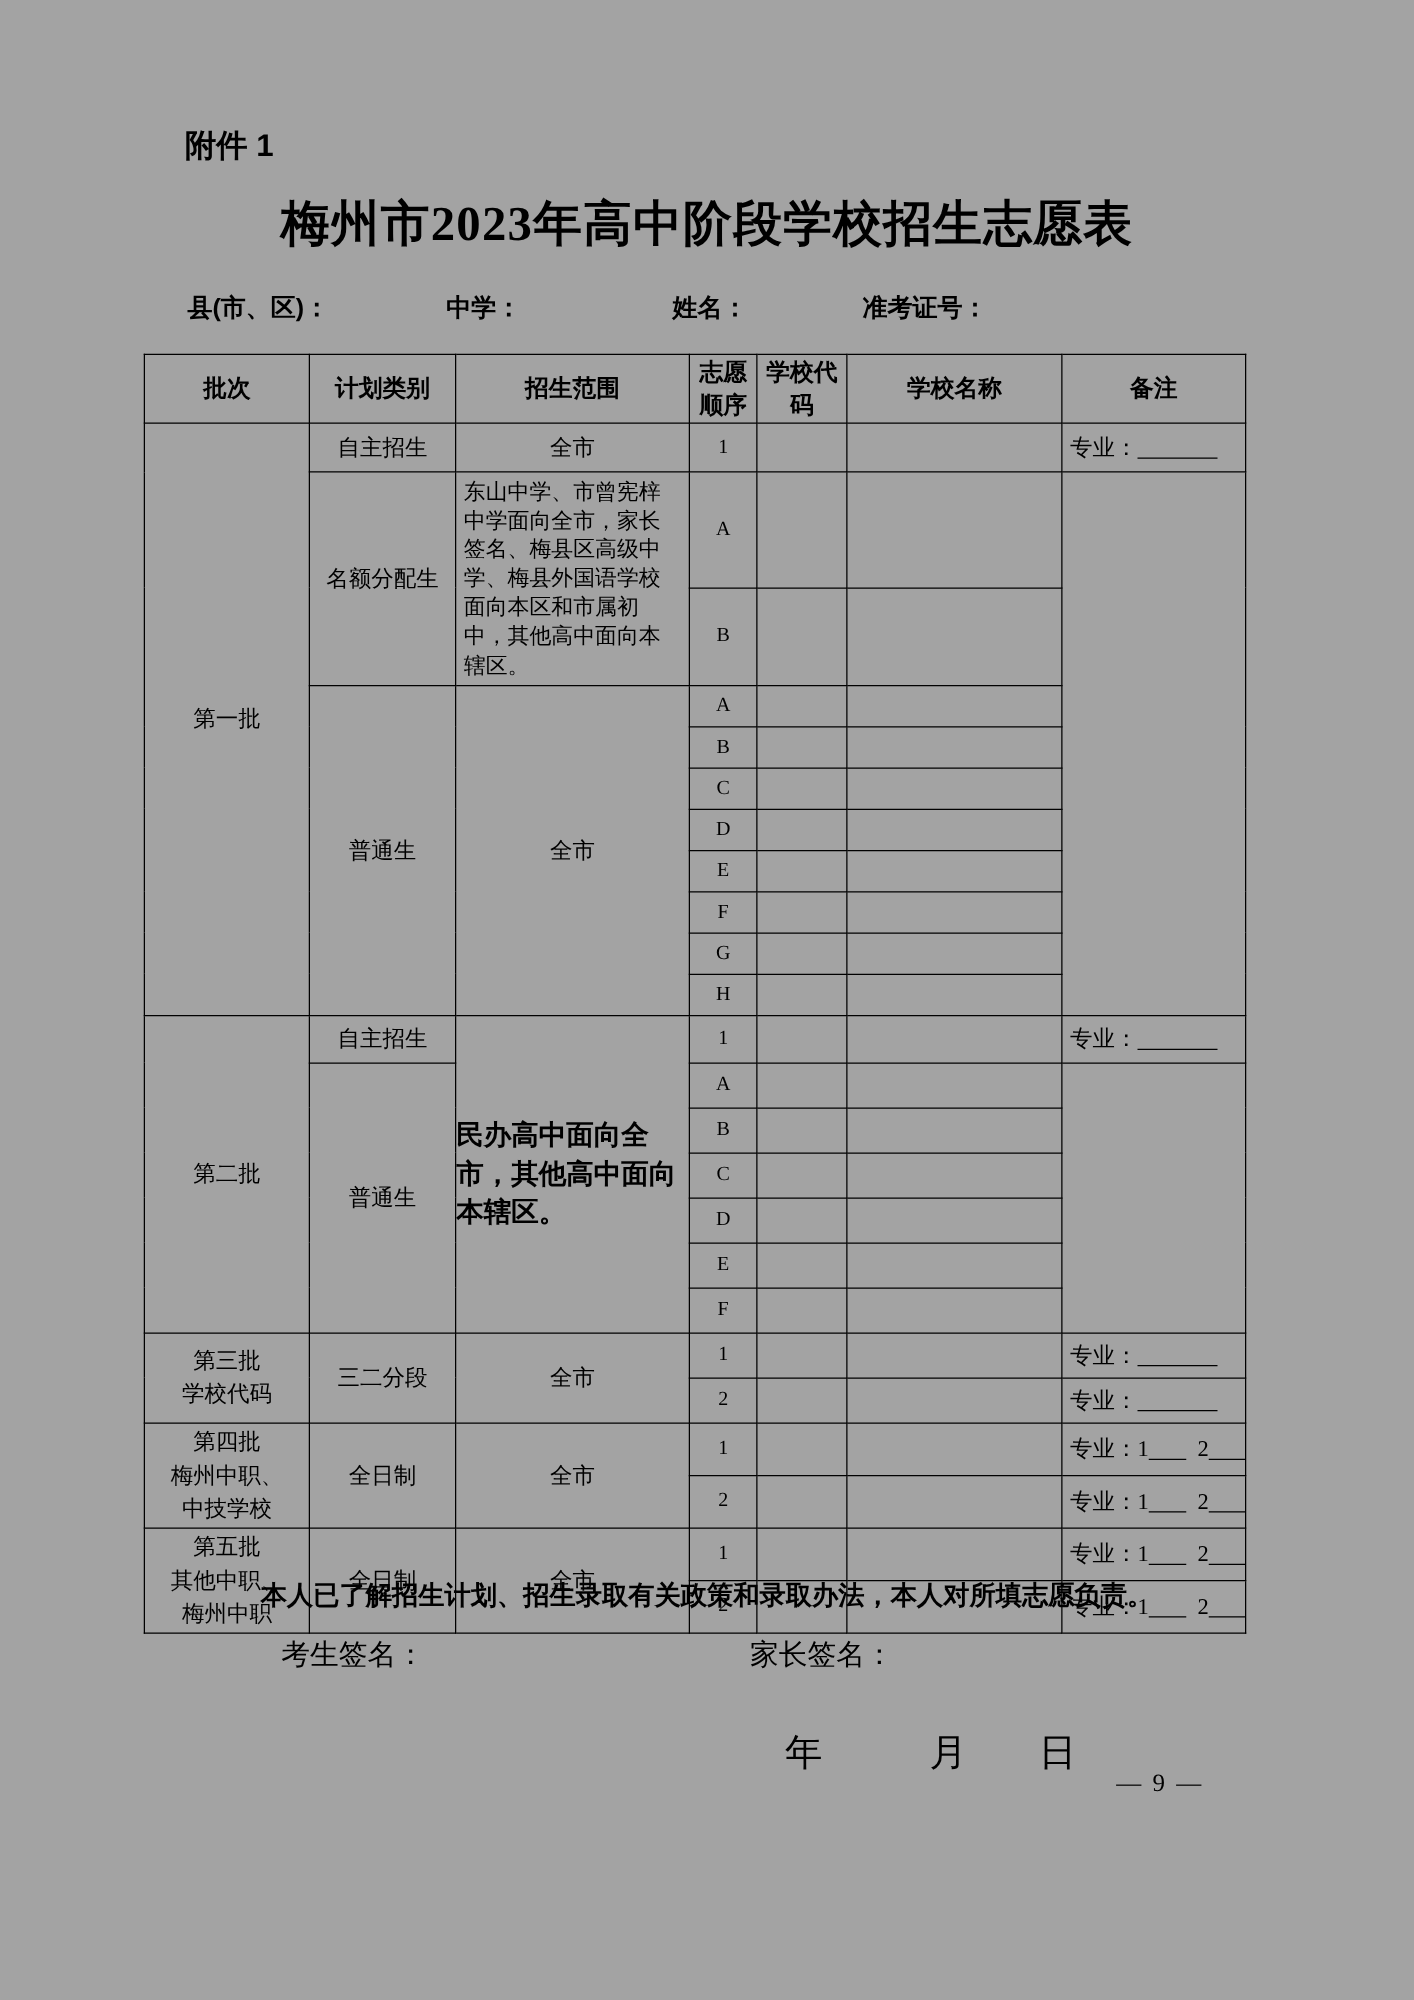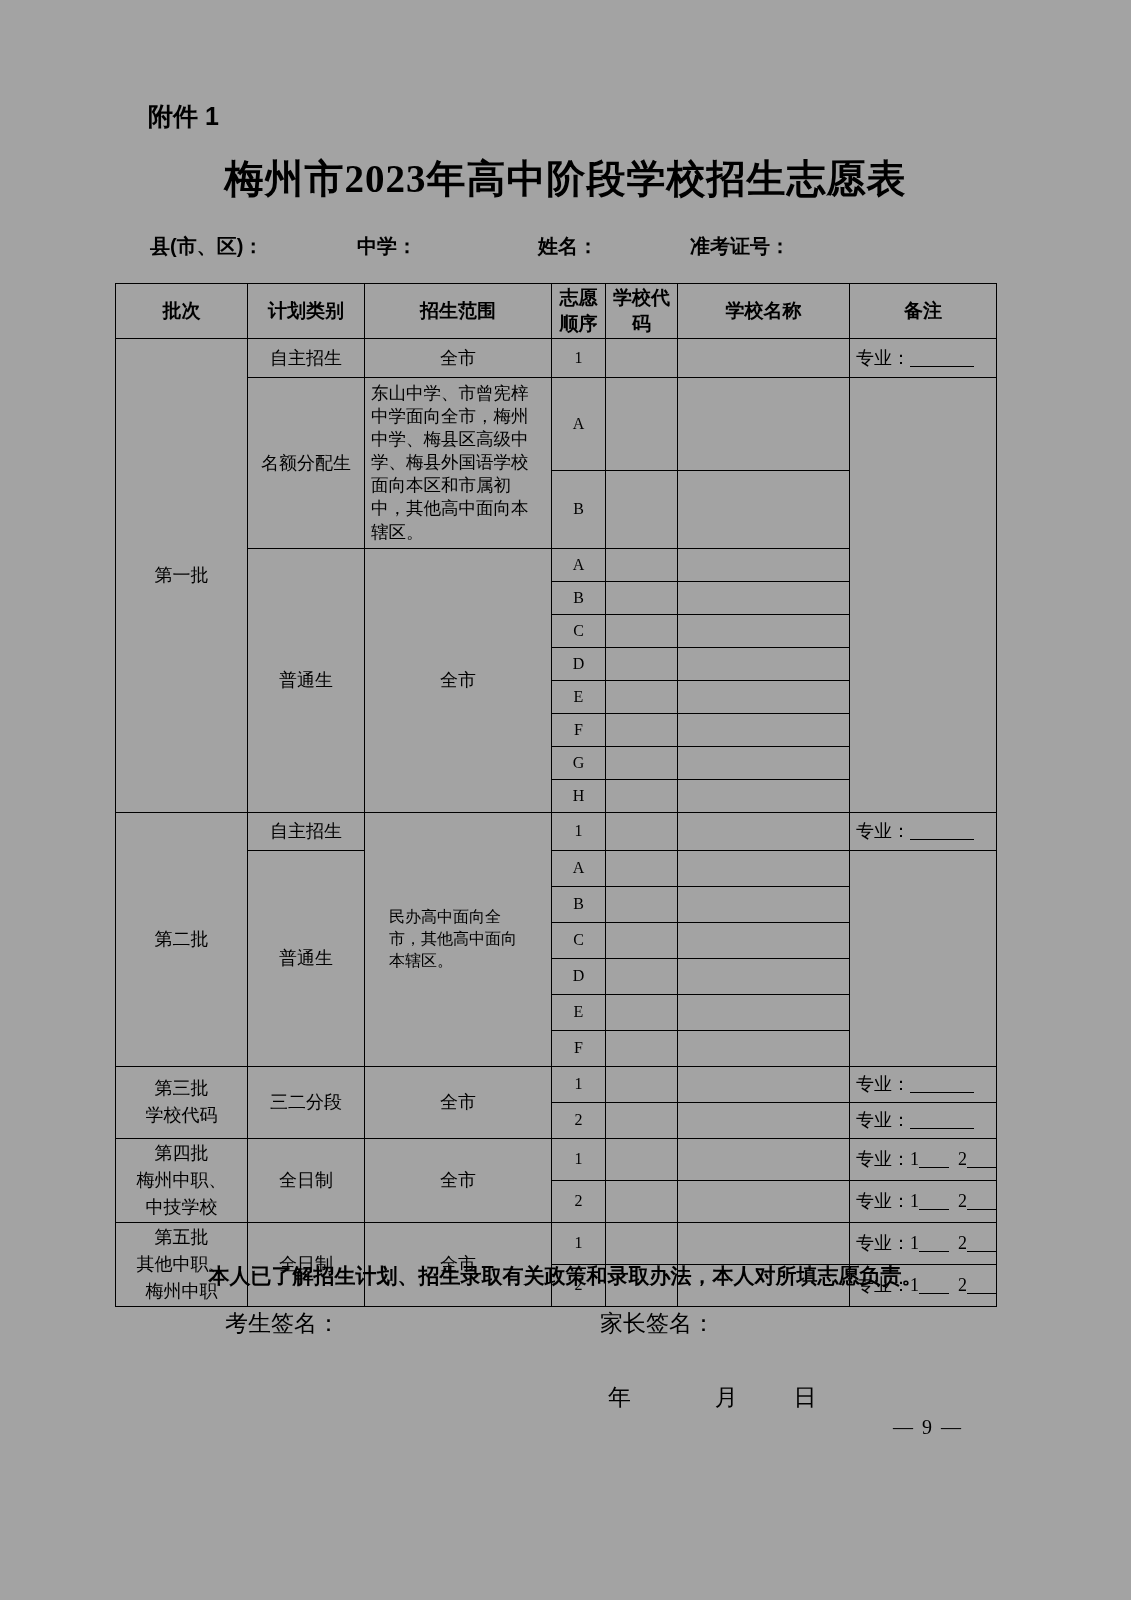--- a/index.html
+++ b/index.html
@@ -36,21 +36,21 @@
   .vtable th, .vtable td {
     border:1px solid #000; text-align:center; vertical-align:middle;
     font-size:18px; padding:1px 3px; overflow:hidden;
   }
   .vtable th { font-size:19px; font-weight:bold; height:54px; }
   .pre { white-space:pre-line; }
   td.order { font-size:16px; }
   td.scope-long {
     text-align:left; font-size:17.5px; line-height:1.32; padding:4px 6px;
   }
-  td.scope-b2 { text-align:left; font-size:16px; line-height:1.4; padding:4px 24px; }
+  td.scope-b2 { text-align:left; font-size:22px; line-height:1.4; padding:4px 0;font-weight:bold; }
   td.batch-cell { line-height:1.5; }
   td.remark-cell { text-align:left; padding-left:6px; white-space:nowrap; }
   .blank {
     display:inline-block; width:64px; height:4px;
     border-bottom:1px solid #000; vertical-align:-3px;
   }
   .blank-sm {
     display:inline-block; width:30px; height:4px;
     border-bottom:1px solid #000; vertical-align:-3px; margin-right:9px;
   }
@@ -59,21 +59,21 @@
 
   .declaration {
     position:absolute; left:0; top:1262px; width:100%; text-align:center;
     font-family:"Liberation Sans","DejaVu Sans",sans-serif;
     font-size:21px; font-weight:bold;
   }
   .sign-row { position:absolute; left:225px; top:1308px; width:780px; height:32px; font-size:23px; }
   .sign-row span { position:absolute; top:0; white-space:nowrap;text-align:right; }
   .s-candidate { left:0; }
   .s-parent { left:375px; }
-  .date-row { position:absolute; left:608px; top:1382px; font-size:23px; white-space:nowrap; }
+  .date-row { position:absolute; left:628px; top:1382px; font-size:30px; white-space:nowrap; }
   .d-year { margin-right:78px; }
   .d-month { margin-right:50px; }
   .page-number { position:absolute; top:1416px; right:168px; font-size:20px; letter-spacing:2px; }
 </style>
 </head>
 <body>
 
 <div class="page">
 
   <div class="attachment">附件 1</div>
@@ -115,21 +115,21 @@
         <td class="batch-cell pre" rowspan="11">第一批</td>
         <td>自主招生</td>
         <td>全市</td>
         <td class="order">1</td>
         <td></td>
         <td></td>
         <td class="remark-cell"><span>专业：</span><span class="blank"></span></td>
       </tr>
       <tr class="h80">
         <td rowspan="2">名额分配生</td>
-        <td class="scope-long" rowspan="2">东山中学、市曾宪梓中学面向全市，梅州中学、梅县区高级中学、梅县外国语学校面向本区和市属初中，其他高中面向本辖区。</td>
+        <td class="scope-long" rowspan="2">东山中学、市曾宪梓中学面向全市，家长签名、梅县区高级中学、梅县外国语学校面向本区和市属初中，其他高中面向本辖区。</td>
         <td class="order">A</td>
         <td></td>
         <td></td>
         <td rowspan="10"></td>
       </tr>
       <tr class="h67">
         <td class="order">B</td>
         <td></td>
         <td></td>
       </tr>

